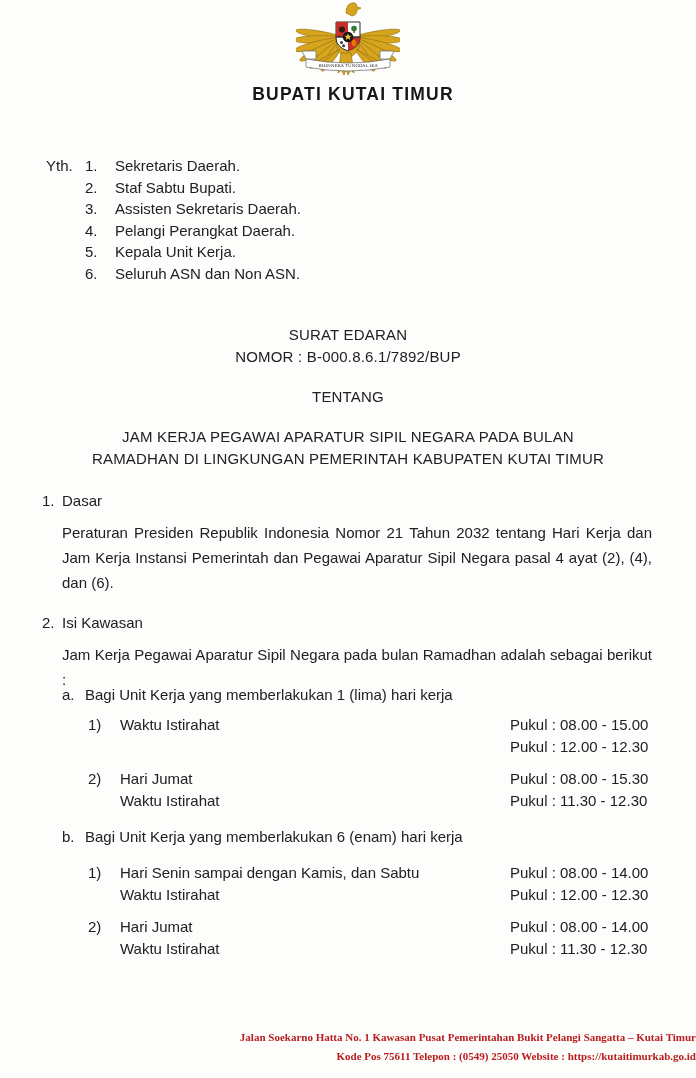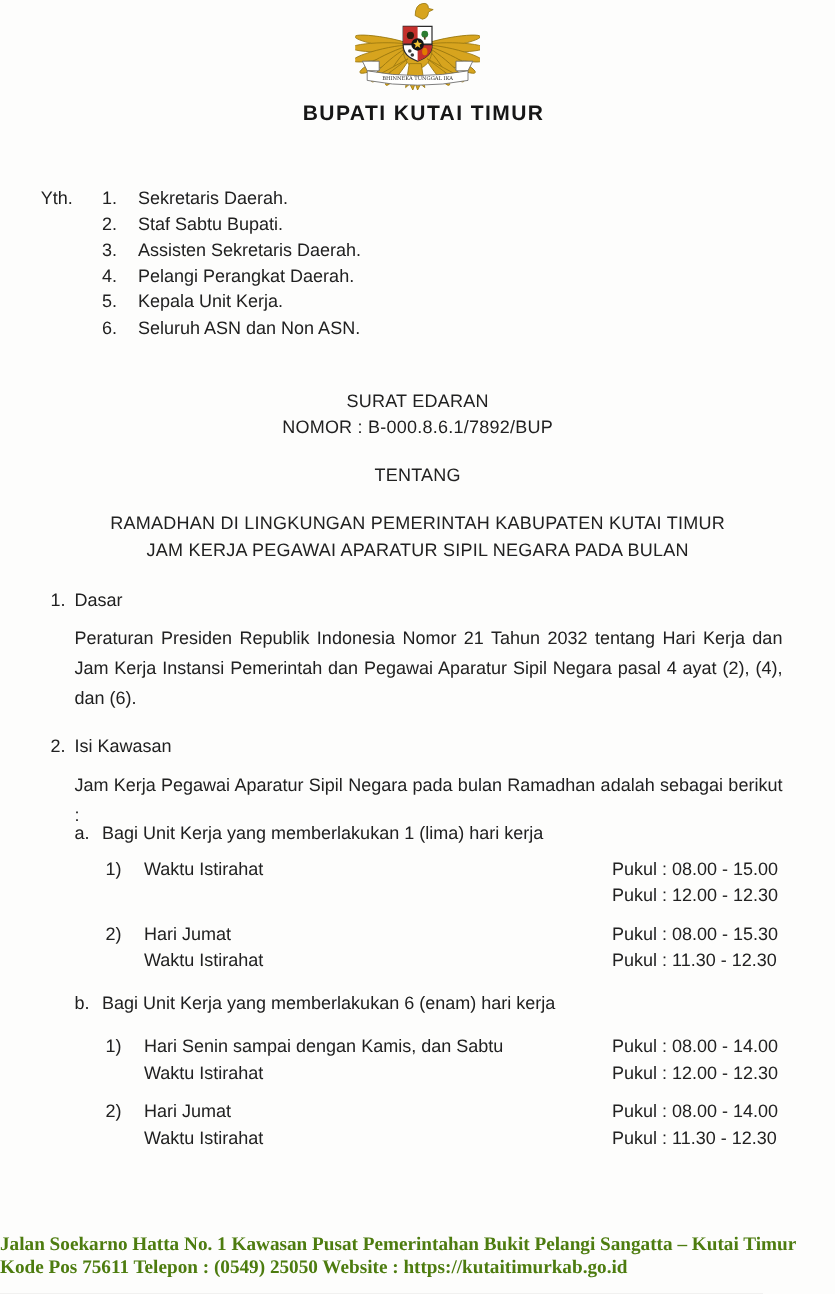--- a/index.html
+++ b/index.html
@@ -15,21 +15,21 @@
     font-size:15px;
   }
   
   .emblem-wrap { position:absolute; top:-3px; left:0; right:0; display:flex; justify-content:center; }
   .bupati-title {
     position:absolute; top:84px; left:10px; right:0;
     text-align:center; font-weight:bold; font-size:17.5px; letter-spacing:1.2px; color:#161616;
   }
   
   .recipients { position:absolute; top:155px; left:30px; line-height:21.6px; }
-  .salutation { position:absolute; left:4px; top:0; }
+  .salutation { position:absolute; left:16px; top:0; }
   .rec-list { margin-left:55px; }
   .rec-item { display:flex; }
   .rec-num { width:30px; flex:0 0 30px; }
   
   .title-block { position:absolute; top:324px; left:0; right:0; text-align:center; line-height:22px; letter-spacing:.2px; }
   .vgap18 { height:18px; }
   
   .section { position:absolute; left:42px; width:612px; }
   .sec-dasar { top:490px; }
   .sec-isi   { top:612px; }
@@ -47,23 +47,23 @@
   .sched { position:absolute; left:88px; width:566px; }
   .sched-a { top:714px; }
   .sched-b { top:862px; }
   .sched-row { display:flex; line-height:22px; margin-bottom:10px; }
   .r-num  { flex:0 0 32px; width:32px; }
   .r-days { flex:0 0 390px; width:390px; }
   .r-times{ flex:1; }
   
   .footer {
     position:absolute; top:1028px; left:0; right:0;
-    text-align:left;
+    text-align:right;
     font-family:"Liberation Serif","DejaVu Serif",serif;
-    font-weight:bold; font-size:16px; line-height:19px; color:#4d7c0f;
+    font-weight:bold; font-size:11px; line-height:19px; color:#b91c1c;
   }
 </style>
 </head>
 <body>
 
 <div class="page">
 
   <div class="emblem-wrap">
     <svg width="104" height="84" viewBox="0 0 104 84">
       <g fill="#d7a41e" stroke="#9a780f" stroke-width="0.7">
@@ -142,22 +142,22 @@
       </div>
     </div>
   </div>
 
   <div class="title-block">
     <div>SURAT EDARAN</div>
     <div>NOMOR : B-000.8.6.1/7892/BUP</div>
     <div class="vgap18"></div>
     <div>TENTANG</div>
     <div class="vgap18"></div>
+    <div>JAM KERJA PEGAWAI APARATUR SIPIL NEGARA PADA BULAN</div>
     <div>RAMADHAN DI LINGKUNGAN PEMERINTAH KABUPATEN KUTAI TIMUR</div>
-    <div>JAM KERJA PEGAWAI APARATUR SIPIL NEGARA PADA BULAN</div>
   </div>
 
   <div class="section sec-dasar">
     <div class="sec-head">
       <span class="sec-num">1.</span>
       <span>Dasar</span>
     </div>
     <div class="sec-body">Peraturan Presiden Republik Indonesia Nomor 21 Tahun 2032 tentang Hari Kerja dan Jam Kerja Instansi Pemerintah dan Pegawai Aparatur Sipil Negara pasal 4 ayat (2), (4), dan (6).</div>
   </div>
 

